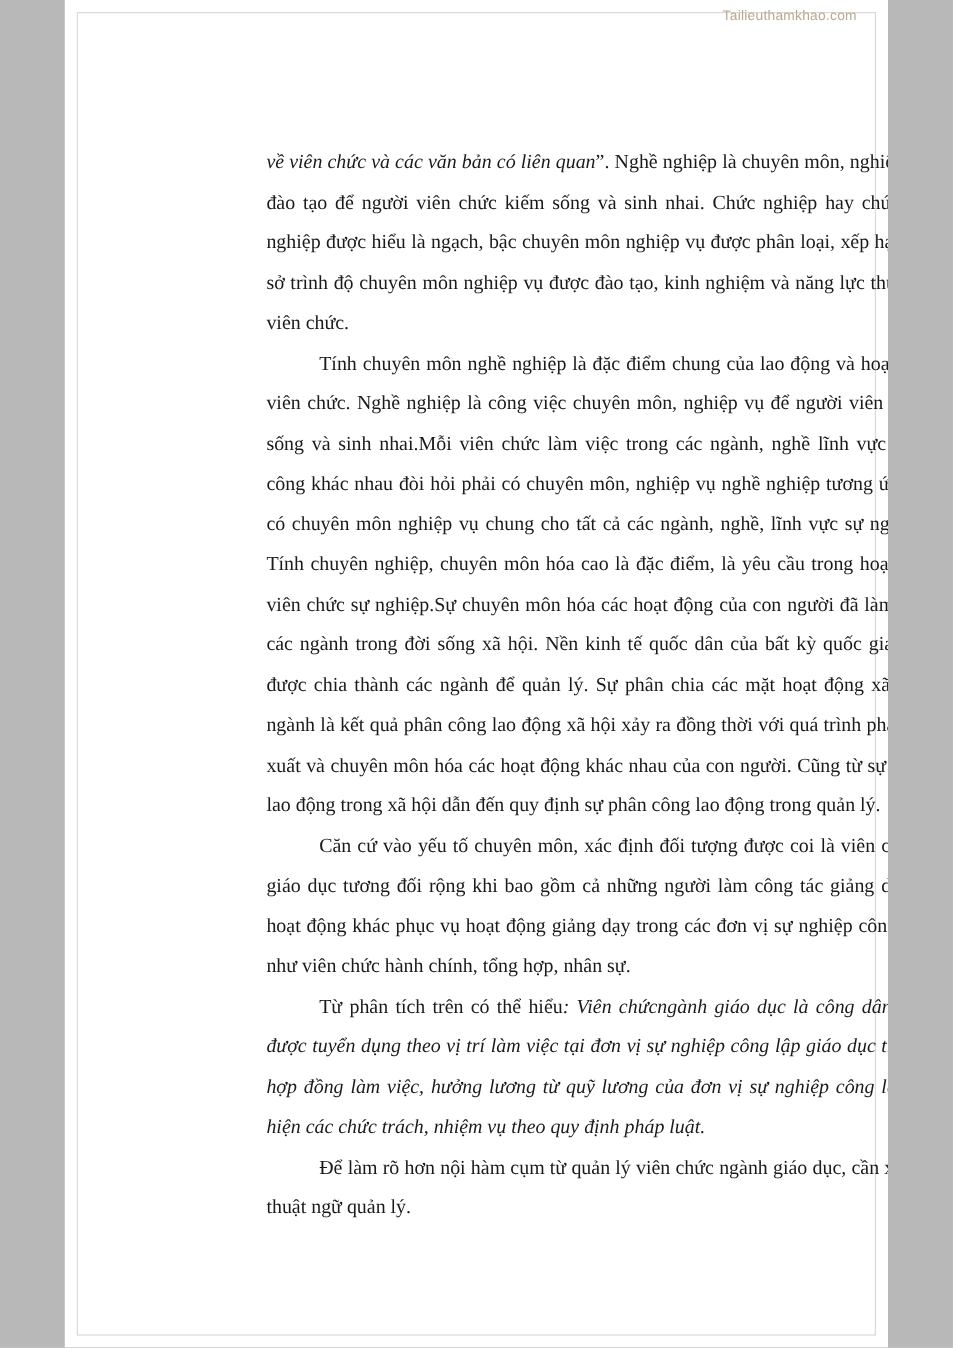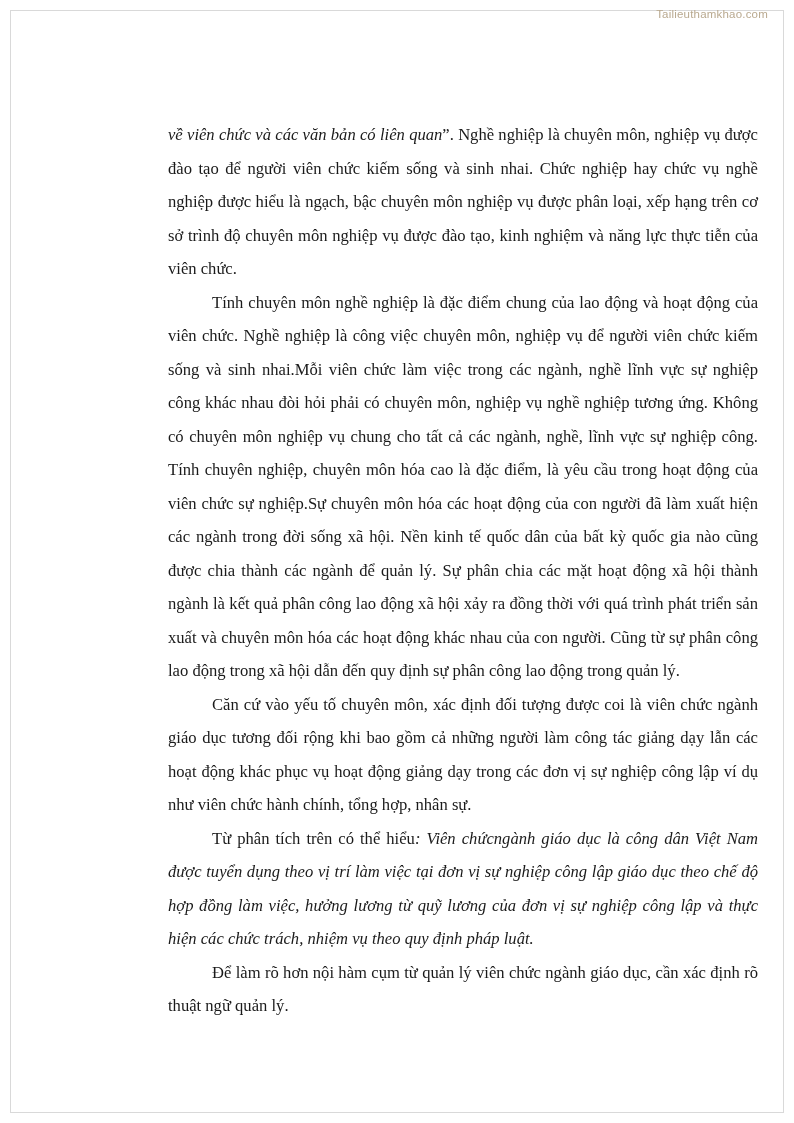--- a/index.html
+++ b/index.html
@@ -5,21 +5,21 @@
   html, body {
     margin: 0;
     padding: 0;
     background: #b8b8b8;
   }
   body {
     font-family: "Liberation Serif", serif;
   }
   .page {
     position: relative;
-    width: 794px;
+    width: 686px;
     height: 1123px;
     background: #ffffff;
     margin: 0 auto;
     overflow: hidden;
     box-sizing: border-box;
   }
   .page-border {
     position: absolute;
     left: 10px;
     top: 10px;

